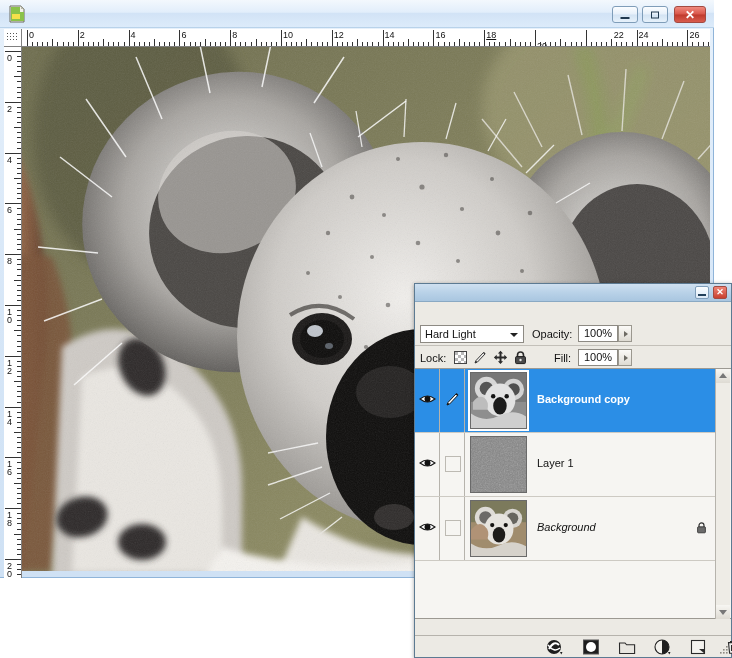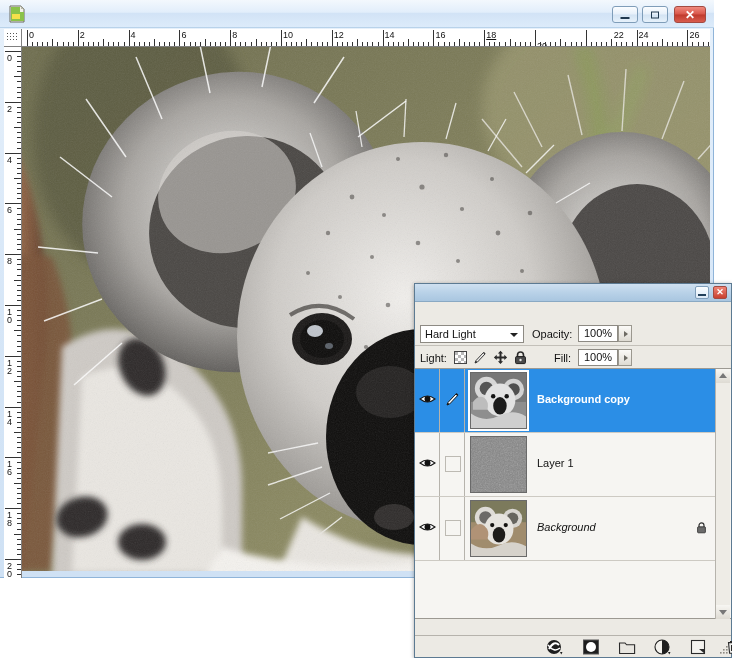--- a/index.html
+++ b/index.html
@@ -623,21 +623,21 @@
       <span id="blend-caret"></span>
     </div>
     <div class="fieldlabel" style="left:117px;top:6px;">Opacity:</div>
     <div class="numfield" style="left:163px;top:3px;">100%</div>
     <div class="spin" style="left:203px;top:3px;">
         <span class="g"></span>
       </div>
   </div>
 
   <div id="lock-row">
-    <div class="fieldlabel" style="left:5px;top:6px;">Light:</div>
+    <div class="fieldlabel" style="left:5px;top:6px;">Lock:</div>
     <svg class="lockicon" style="left:38px;" viewBox="0 0 15 15">
       <rect x="1.5" y="1.5" width="12" height="12" fill="#fff" stroke="#444"></rect>
       <rect x="2" y="2" width="3" height="3" fill="#b9b9b9"></rect>
         <rect x="8" y="2" width="3" height="3" fill="#b9b9b9"></rect>
       <rect x="5" y="5" width="3" height="3" fill="#b9b9b9"></rect>
         <rect x="11" y="5" width="2" height="3" fill="#b9b9b9"></rect>
       <rect x="2" y="8" width="3" height="3" fill="#b9b9b9"></rect>
         <rect x="8" y="8" width="3" height="3" fill="#b9b9b9"></rect>
       <rect x="5" y="11" width="3" height="2" fill="#b9b9b9"></rect>
         <rect x="11" y="11" width="2" height="2" fill="#b9b9b9"></rect>

